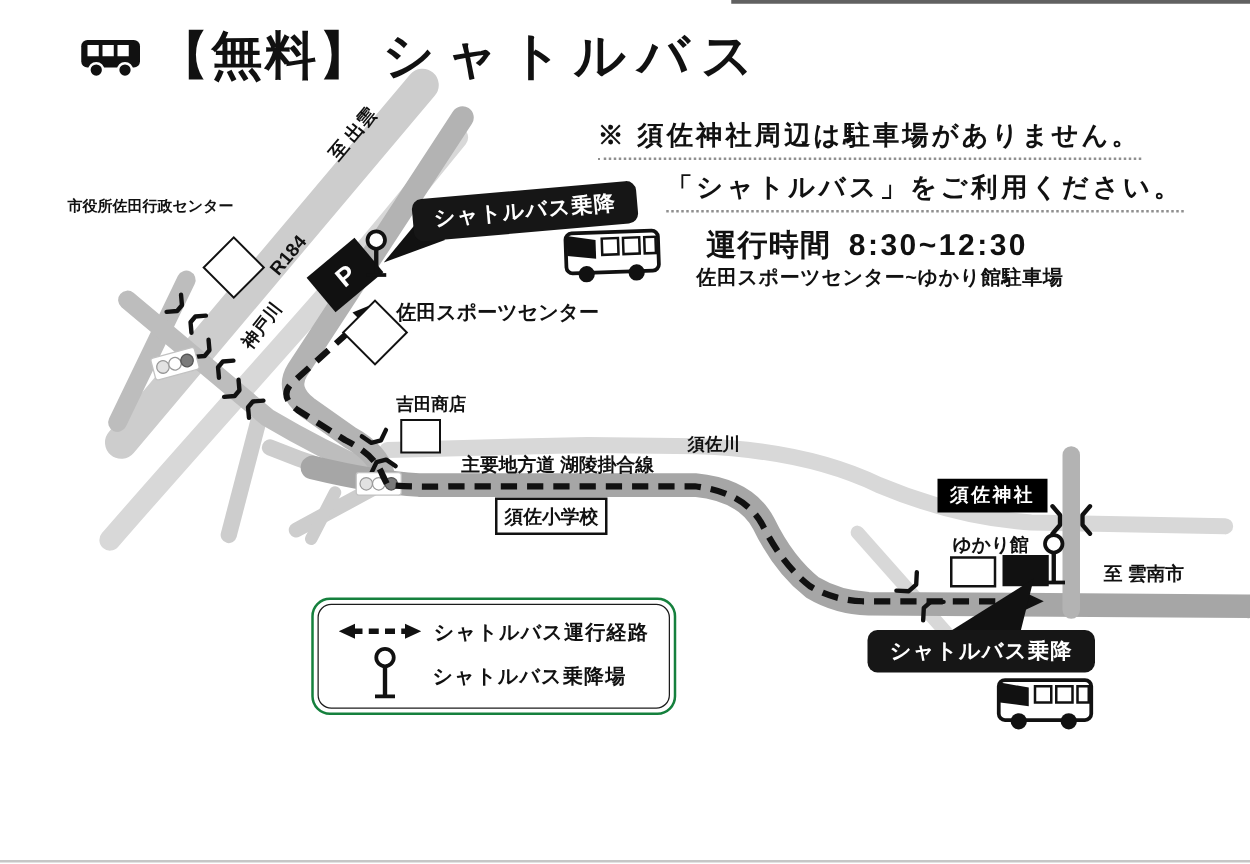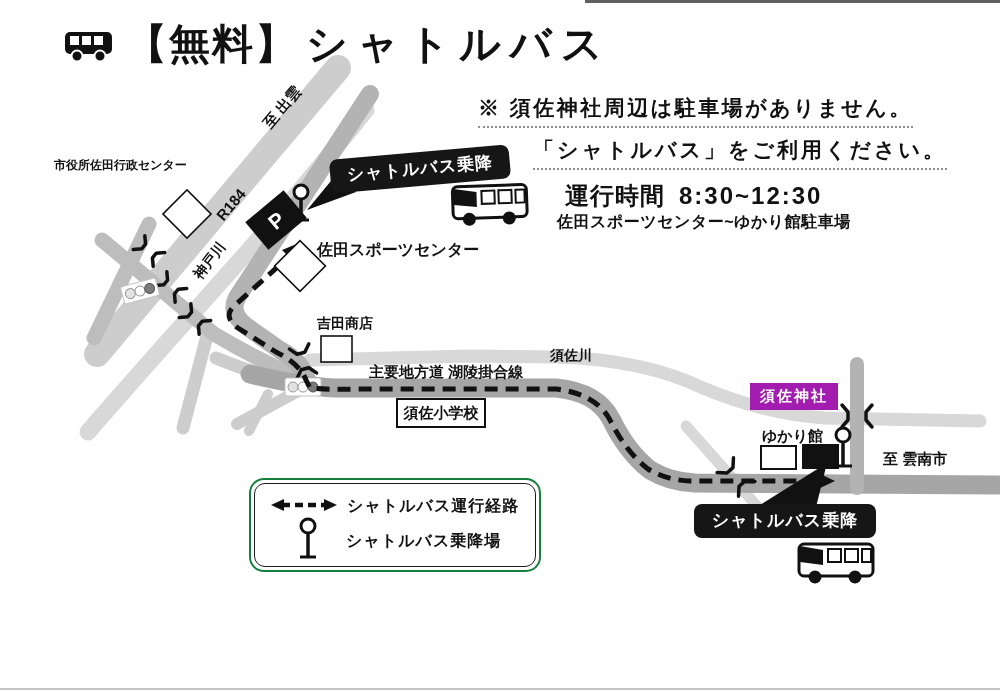--- a/index.html
+++ b/index.html
@@ -37,21 +37,21 @@
   
   .badge{position:absolute;background:var(--badge-bg,#161616);color:var(--badge-text,#fff);
          font-weight:700;font-size:17px;letter-spacing:1px;text-align:center;
          height:34px;line-height:34px;border-radius:8px;padding:0 12px;}
   .badge1{left:330px;top:152px;width:156px;transform:rotate(-5deg);}
   .badge2{left:694px;top:504px;width:158px;}
 
   
   .boxed{position:absolute;border:2px solid #111;background:#fff;display:flex;
          align-items:center;justify-content:center;font-weight:700;font-size:15px;}
-  .box-shrine{position:absolute;background:#a21caf;color:#fff;display:flex;align-items:center;
+  .box-shrine{position:absolute;background:#000000;color:#fff;display:flex;align-items:center;
          justify-content:center;font-weight:700;font-size:15px;letter-spacing:2px;}
 
   
   .legend{position:absolute;left:249px;top:478px;width:288px;height:90px;
           border:2px solid #15803d;border-radius:15px;background:#fff;}
   .legend::before{content:"";position:absolute;inset:3px;border:1.6px solid #1c1c1c;
           border-radius:11px;}
   .legend .lg-text{position:absolute;font-size:16px;font-weight:700;letter-spacing:1px;white-space:nowrap;}
 
   .scan-top{position:absolute;left:585px;top:0;width:415px;height:3px;background:#3a3a3a;opacity:.8;}

